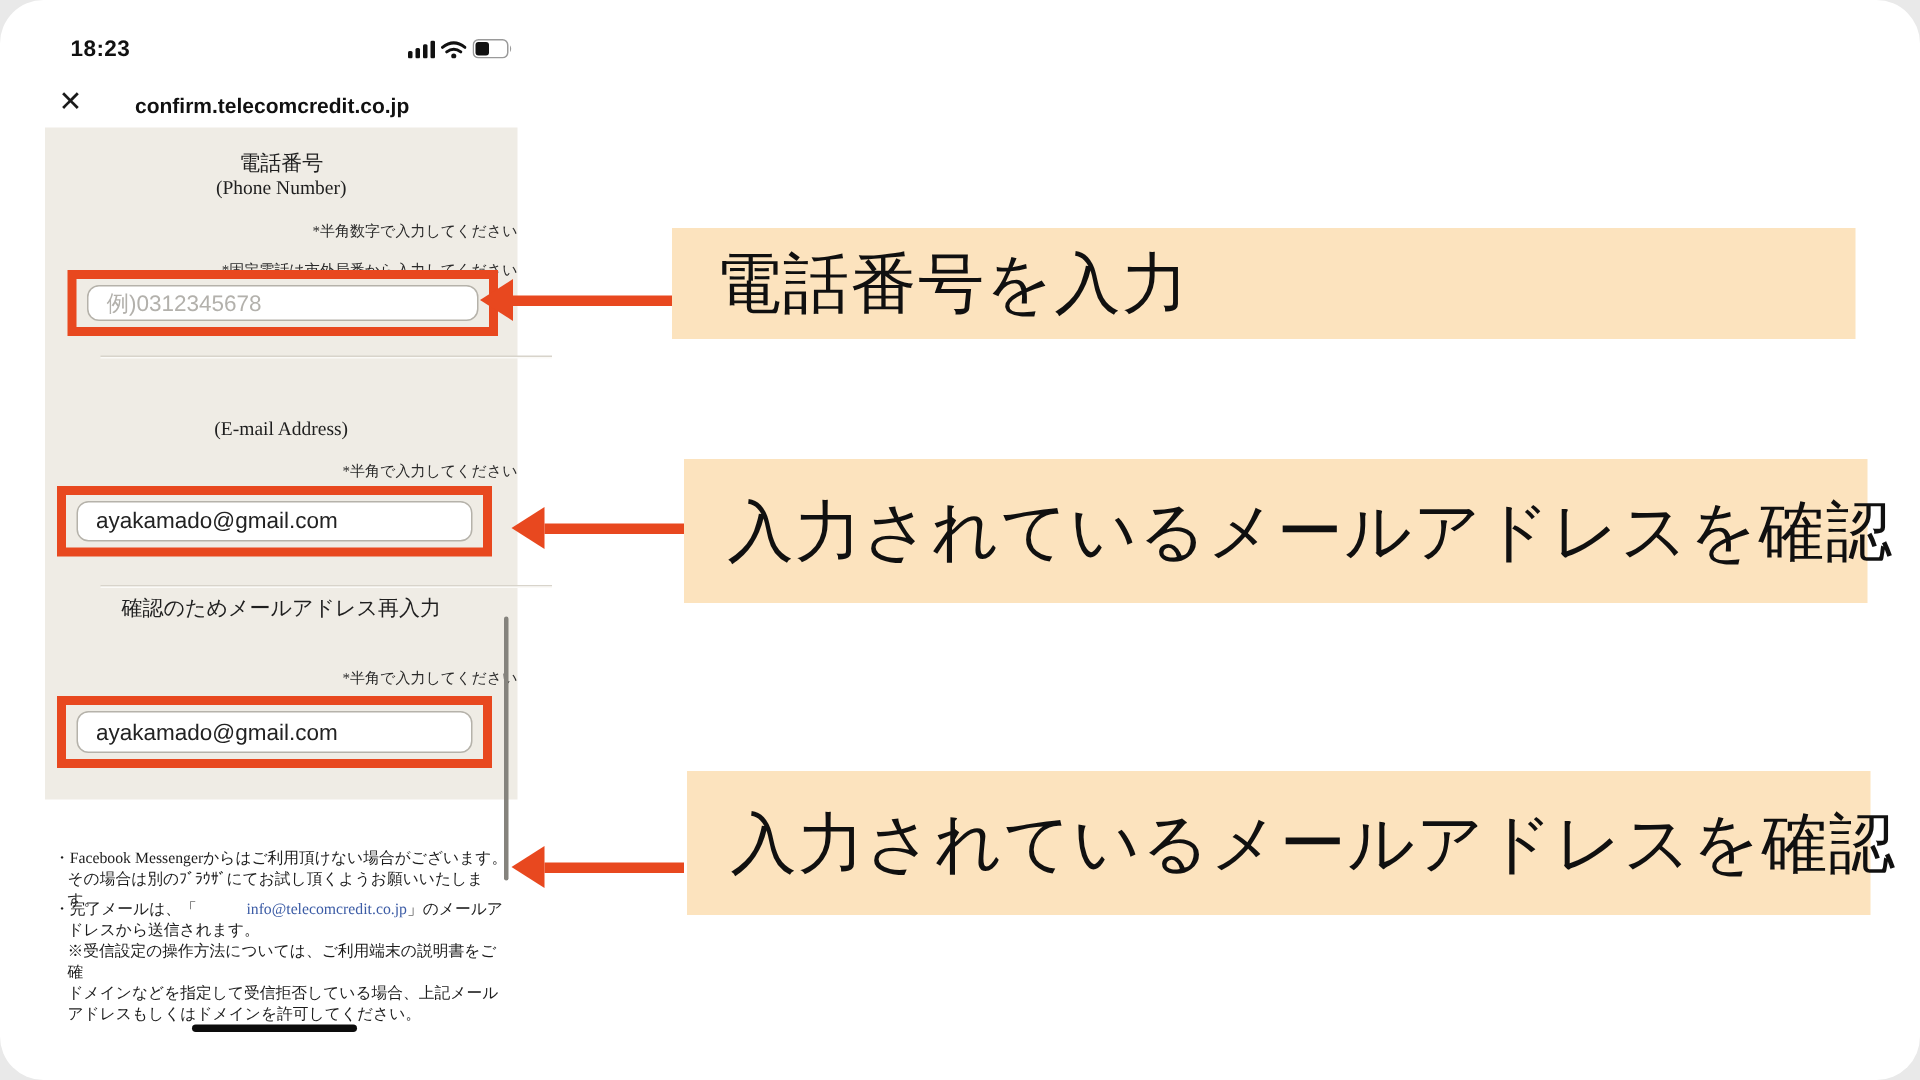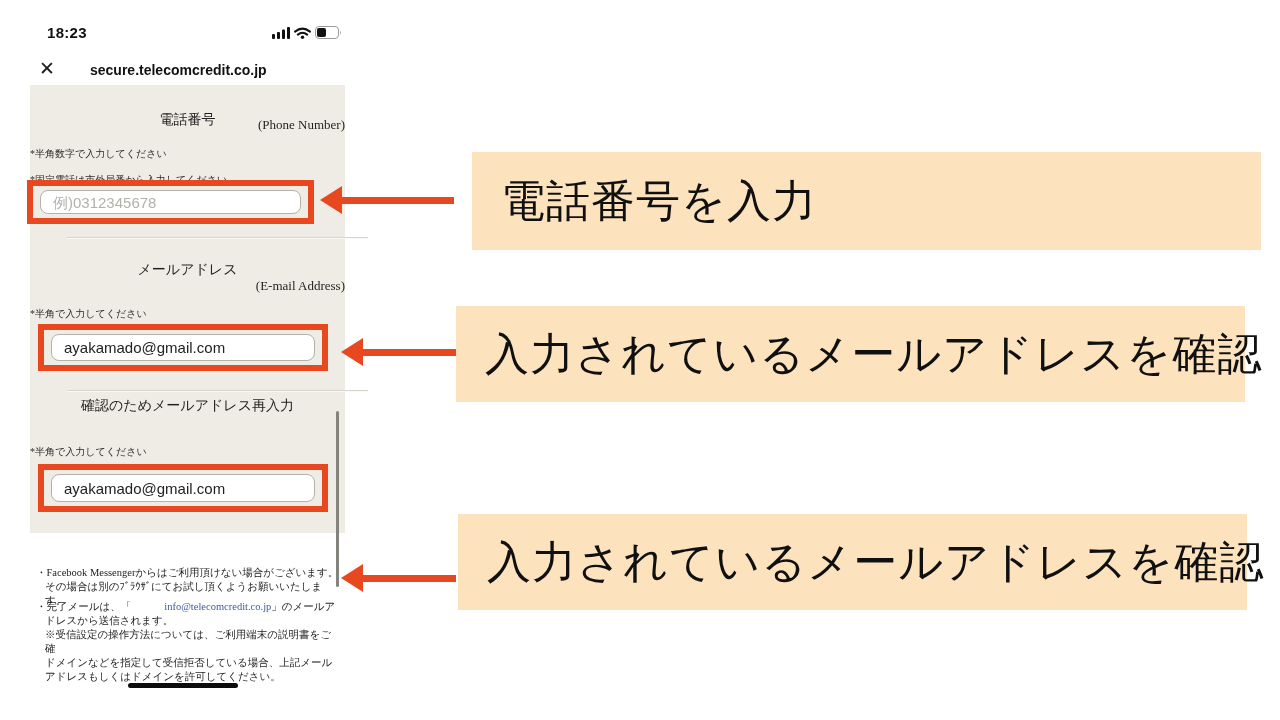--- a/index.html
+++ b/index.html
@@ -5,43 +5,43 @@
   :root{
     --accent-orange:#E8481F;
     --annotation-bg:#FCE3BE;
     --form-bg:#EFECE5;
     --link-blue:#3B5BA5;
   }
   *{margin:0;padding:0;box-sizing:border-box;}
   body{background:#e9e9e9;font-family:"Liberation Sans","DejaVu Sans",sans-serif;}
   .canvas{
     position:relative;width:1280px;height:720px;background:#ffffff;
-    overflow:hidden;margin:0 auto;
+    overflow:hidden;margin:0 auto;border-radius:29px;
   }
   
   .status-time{
     position:absolute;left:47px;top:24px;font-size:15px;font-weight:bold;
     color:#111;letter-spacing:.3px;
   }
   .status-icons{position:absolute;left:272px;top:26px;display:flex;align-items:center;gap:4px;}
   .browser-close{
     position:absolute;left:39px;top:58px;font-size:19px;font-weight:400;color:#1a1a1a;
     line-height:22px;cursor:default;
   }
   .browser-url{
     position:absolute;left:90px;top:62px;font-size:14px;font-weight:bold;color:#111;
   }
   .form-area{
     position:absolute;left:30px;top:85px;width:315px;height:448px;
     background:var(--form-bg);
     font-family:"Liberation Serif","DejaVu Serif",serif;color:#1f1f1f;
   }
   .f-label{position:absolute;width:100%;text-align:center;font-size:14px;}
-  .f-label-en{position:absolute;width:100%;text-align:right;font-size:13px;}
-  .f-note{position:absolute;width:100%;text-align:left;font-size:10px;color:#2a2a2a;}
+  .f-label-en{position:absolute;width:100%;text-align:center;font-size:13px;}
+  .f-note{position:absolute;width:100%;text-align:right;font-size:10px;color:#2a2a2a;}
   .hl{
     position:absolute;border:6px solid var(--accent-orange);
     background:transparent;padding:4px 7px;
   }
   .hl input{
     width:100%;height:100%;border:1.5px solid #b5b2aa;border-radius:8px;
     background:#fff;font-family:"Liberation Sans","DejaVu Sans",sans-serif;
     font-size:15px;color:#222;padding:0 12px;outline:none;
   }
   .hl input::placeholder{color:#b3b1ac;}
@@ -99,41 +99,40 @@
       <circle cx="8.5" cy="10.3" r="1.7" fill="#111"></circle>
     </svg>
     <svg width="27" height="13" viewBox="0 0 27 13">
       <rect x="0.5" y="0.5" width="23" height="12" rx="3.5" fill="none" stroke="#9a9a9a" stroke-width="1"></rect>
       <rect x="2" y="2" width="9" height="9" rx="2" fill="#111"></rect>
       <path d="M25 4.2 Q26.6 6.5 25 8.8 Z" fill="#9a9a9a"></path>
     </svg>
   </div>
 
   <div class="browser-close">✕</div>
-  <div class="browser-url">secure.telecomcredit.co.jp</div>
+  <div class="browser-url">confirm.telecomcredit.co.jp</div>
 
   <div class="form-area">
-    <div class="f-label" style="top:26px">電話番号</div>
+    <div class="f-label" style="top:15px">電話番号</div>
     <div class="f-label-en" style="top:32px">(Phone Number)</div>
     <div class="f-note" style="top:62px">*半角数字で入力してください</div>
     <div class="f-note" style="top:88px">*固定電話は市外局番から入力してください</div>
 
     <div class="sep" style="top:152px"></div>
 
-    <div class="f-label" style="top:176px">メールアドレス</div>
     <div class="f-label-en" style="top:193px">(E-mail Address)</div>
     <div class="f-note" style="top:222px">*半角で入力してください</div>
 
     <div class="sep" style="top:305px"></div>
 
     <div class="f-label" style="top:312px">確認のためメールアドレス再入力</div>
     <div class="f-note" style="top:360px">*半角で入力してください</div>
   </div>
 
-  <div class="hl" style="left:27px;top:180px;width:287px;height:44px">
+  <div class="hl" style="left:45px;top:180px;width:287px;height:44px">
     <input type="text" placeholder="例)0312345678" style="">
   </div>
 
   <div class="hl" style="left:38px;top:324px;width:290px;height:47px">
     <input type="text" value="ayakamado@gmail.com" style="">
   </div>
 
   <div class="hl" style="left:38px;top:464px;width:290px;height:48px">
     <input type="text" value="ayakamado@gmail.com" style="">
   </div>
@@ -149,21 +148,21 @@
     <div class="cont">ドメインなどを指定して受信拒否している場合、上記メールアドレスもしくはドメインを許可してください。</div>
   </div>
 
   <div class="scrollbar"></div>
   <div class="home-indicator"></div>
 
   <div class="arrow" style="left:320px;top:186px">
     <span class="head"></span>
     <span class="shaft" style="width:112px"></span>
   </div>
-  <div class="ann-box" style="left:472px;top:152px;width:789px;height:98px">電話番号を入力</div>
+  <div class="ann-box" style="left:448px;top:152px;width:789px;height:74px">電話番号を入力</div>
 
   <div class="arrow" style="left:341px;top:338px">
     <span class="head"></span>
     <span class="shaft" style="width:93px"></span>
   </div>
   <div class="ann-box" style="left:456px;top:306px;width:789px;height:96px">入力されているメールアドレスを確認</div>
 
   <div class="arrow" style="left:341px;top:564px">
     <span class="head"></span>
     <span class="shaft" style="width:93px"></span>

